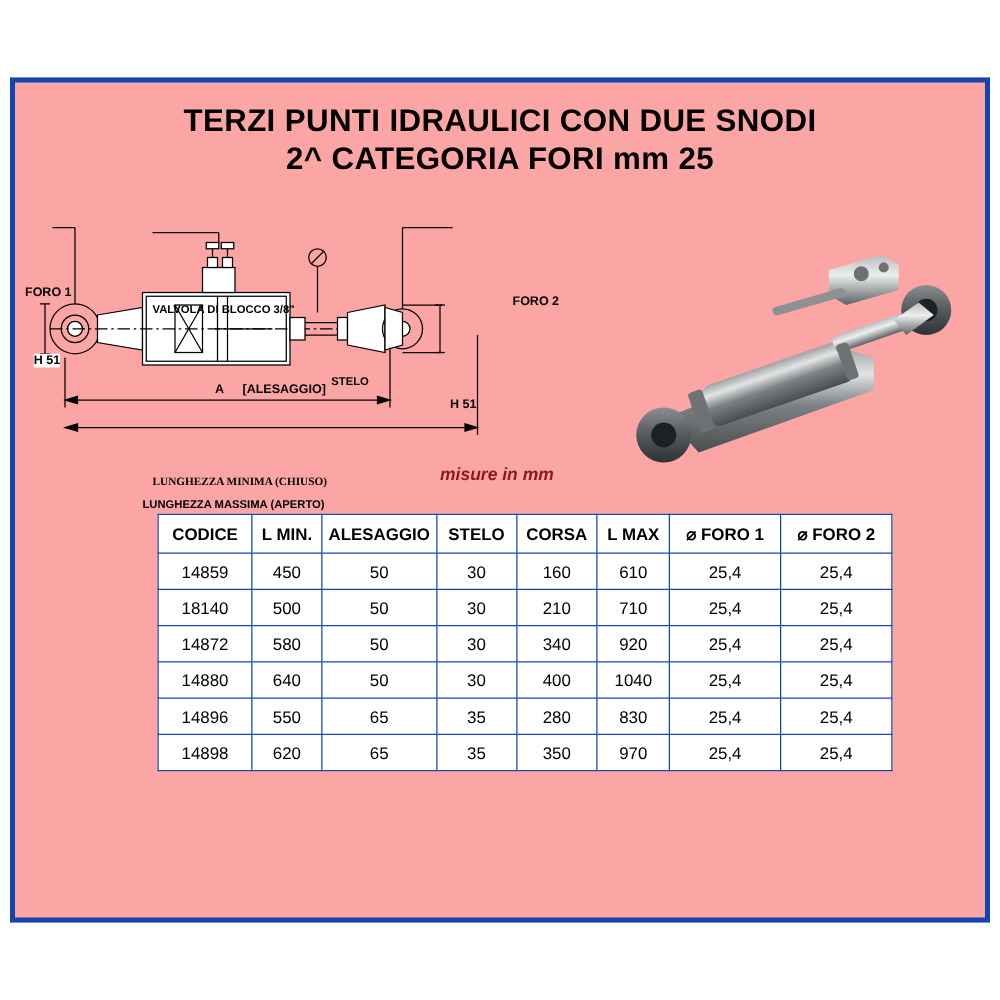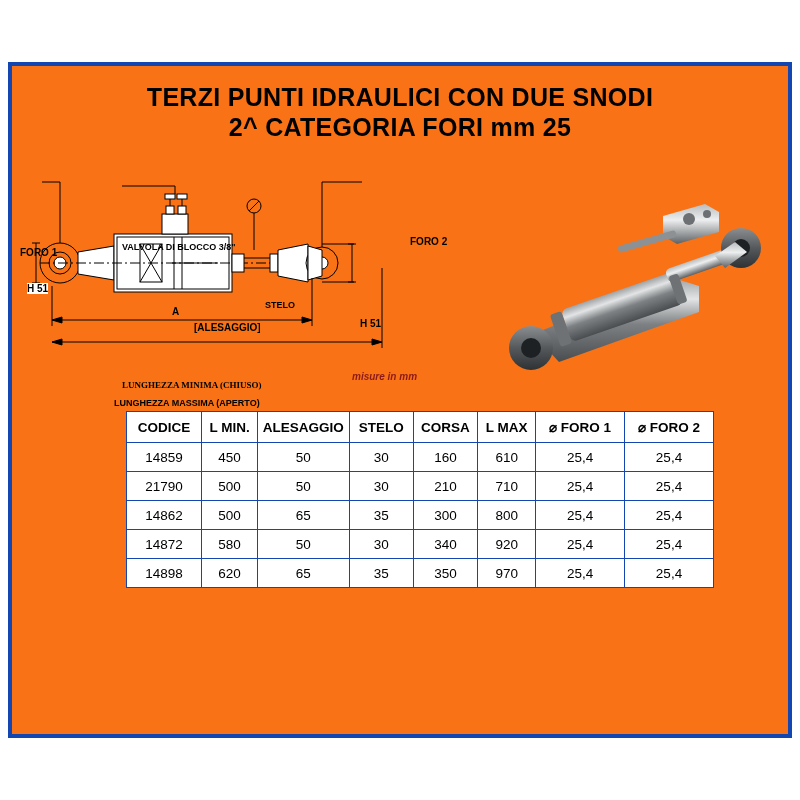--- a/index.html
+++ b/index.html
@@ -21,21 +21,21 @@
   }
   
   #frame {
     position: absolute;
     left: 8px;
     top: 62px;
     width: 784px;
     height: 676px;
     border: 4px solid #1346b0;
     box-sizing: border-box;
-    background: #f97316;
+    background: #fca5a5;
   }
   
   .title-block {
     position: absolute;
     top: 16px;
     left: 0;
     width: 100%;
     text-align: center;
   }
   .title-line1 {
@@ -78,21 +78,21 @@
     position: absolute;
     font-size: 9px;
     font-weight: bold;
     color: #000;
     white-space: nowrap;
   }
   .note-misure {
     position: absolute;
     left: 340px;
     top: 305px;
-    font-size: 10px;
+    font-size: 14px;
     font-weight: bold;
     font-style: italic;
     color: #8b1a1a;
   }
   
   #table-wrap {
     position: absolute;
     left: 102px;
     top: 345px;
     width: 588px;
@@ -212,28 +212,28 @@
           <line x1="30" y1="128" x2="30" y2="168"></line>
           <line x1="290" y1="120" x2="290" y2="168"></line>
 
           <line x1="30" y1="184" x2="360" y2="184"></line>
           <path d="M30 184 L40 181 L40 187 Z" fill="#000"></path>
           <path d="M360 184 L350 181 L350 187 Z" fill="#000"></path>
           <line x1="360" y1="110" x2="360" y2="190"></line>
         </g>
       </svg>
 
-      <span class="lbl" style="left:-2px; top:89px;">FORO 1</span>
+      <span class="lbl" style="left:-2px; top:71px;">FORO 1</span>
       <span class="lbl" style="left:5px; top:125px; background:#fff;">H 51</span>
       <span class="lbl-sm" style="left:100px; top:84px;">VALVOLA DI BLOCCO 3/8"</span>
       <span class="lbl" style="left:340px; top:78px;margin-left:48px;">FORO 2</span>
       <span class="lbl-sm" style="left:243px; top:142px;">STELO</span>
       <span class="lbl" style="left:338px; top:160px;">H 51</span>
       <span class="lbl" style="left:150px; top:148px;">A</span>
-      <span class="lbl" style="left:172px; top:164px;">[ALESAGGIO]</span>
+      <span class="lbl" style="left:172px; top:148px;">[ALESAGGIO]</span>
       <span class="lbl-sm" style="left:100px; top:222px;font-family:Liberation Serif, serif;">LUNGHEZZA MINIMA (CHIUSO)</span>
       <span class="lbl-sm" style="left:92px; top:240px;">LUNGHEZZA MASSIMA (APERTO)</span>
     </div>
 
     <div id="photo">
       <svg width="320" height="200" viewBox="0 0 320 200">
         <defs>
           <linearGradient id="steel" x1="0" y1="0" x2="0" y2="1">
             <stop offset="0%" stop-color="#9fa2a4"></stop>
             <stop offset="25%" stop-color="#e2e4e5"></stop>
@@ -298,50 +298,60 @@
             <td class="code">14859</td>
             <td>450</td>
             <td>50</td>
             <td>30</td>
             <td>160</td>
             <td>610</td>
             <td>25,4</td>
             <td>25,4</td>
           </tr>
           <tr>
-            <td class="code">21790</td>
+            <td class="code">18140</td>
             <td>500</td>
             <td>50</td>
             <td>30</td>
             <td>210</td>
             <td>710</td>
-            <td>25,4</td>
-            <td>25,4</td>
-          </tr>
-          <tr>
-            <td class="code">14862</td>
-            <td>500</td>
-            <td>65</td>
-            <td>35</td>
-            <td>300</td>
-            <td>800</td>
             <td>25,4</td>
             <td>25,4</td>
           </tr>
           <tr>
             <td class="code">14872</td>
             <td>580</td>
             <td>50</td>
             <td>30</td>
             <td>340</td>
             <td>920</td>
             <td>25,4</td>
             <td>25,4</td>
           </tr>
           <tr>
+            <td class="code">14880</td>
+            <td>640</td>
+            <td>50</td>
+            <td>30</td>
+            <td>400</td>
+            <td>1040</td>
+            <td>25,4</td>
+            <td>25,4</td>
+          </tr>
+          <tr>
+            <td class="code">14896</td>
+            <td>550</td>
+            <td>65</td>
+            <td>35</td>
+            <td>280</td>
+            <td>830</td>
+            <td>25,4</td>
+            <td>25,4</td>
+          </tr>
+          <tr>
             <td class="code">14898</td>
             <td>620</td>
             <td>65</td>
             <td>35</td>
             <td>350</td>
             <td>970</td>
             <td>25,4</td>
             <td>25,4</td>
           </tr>
         </tbody>

